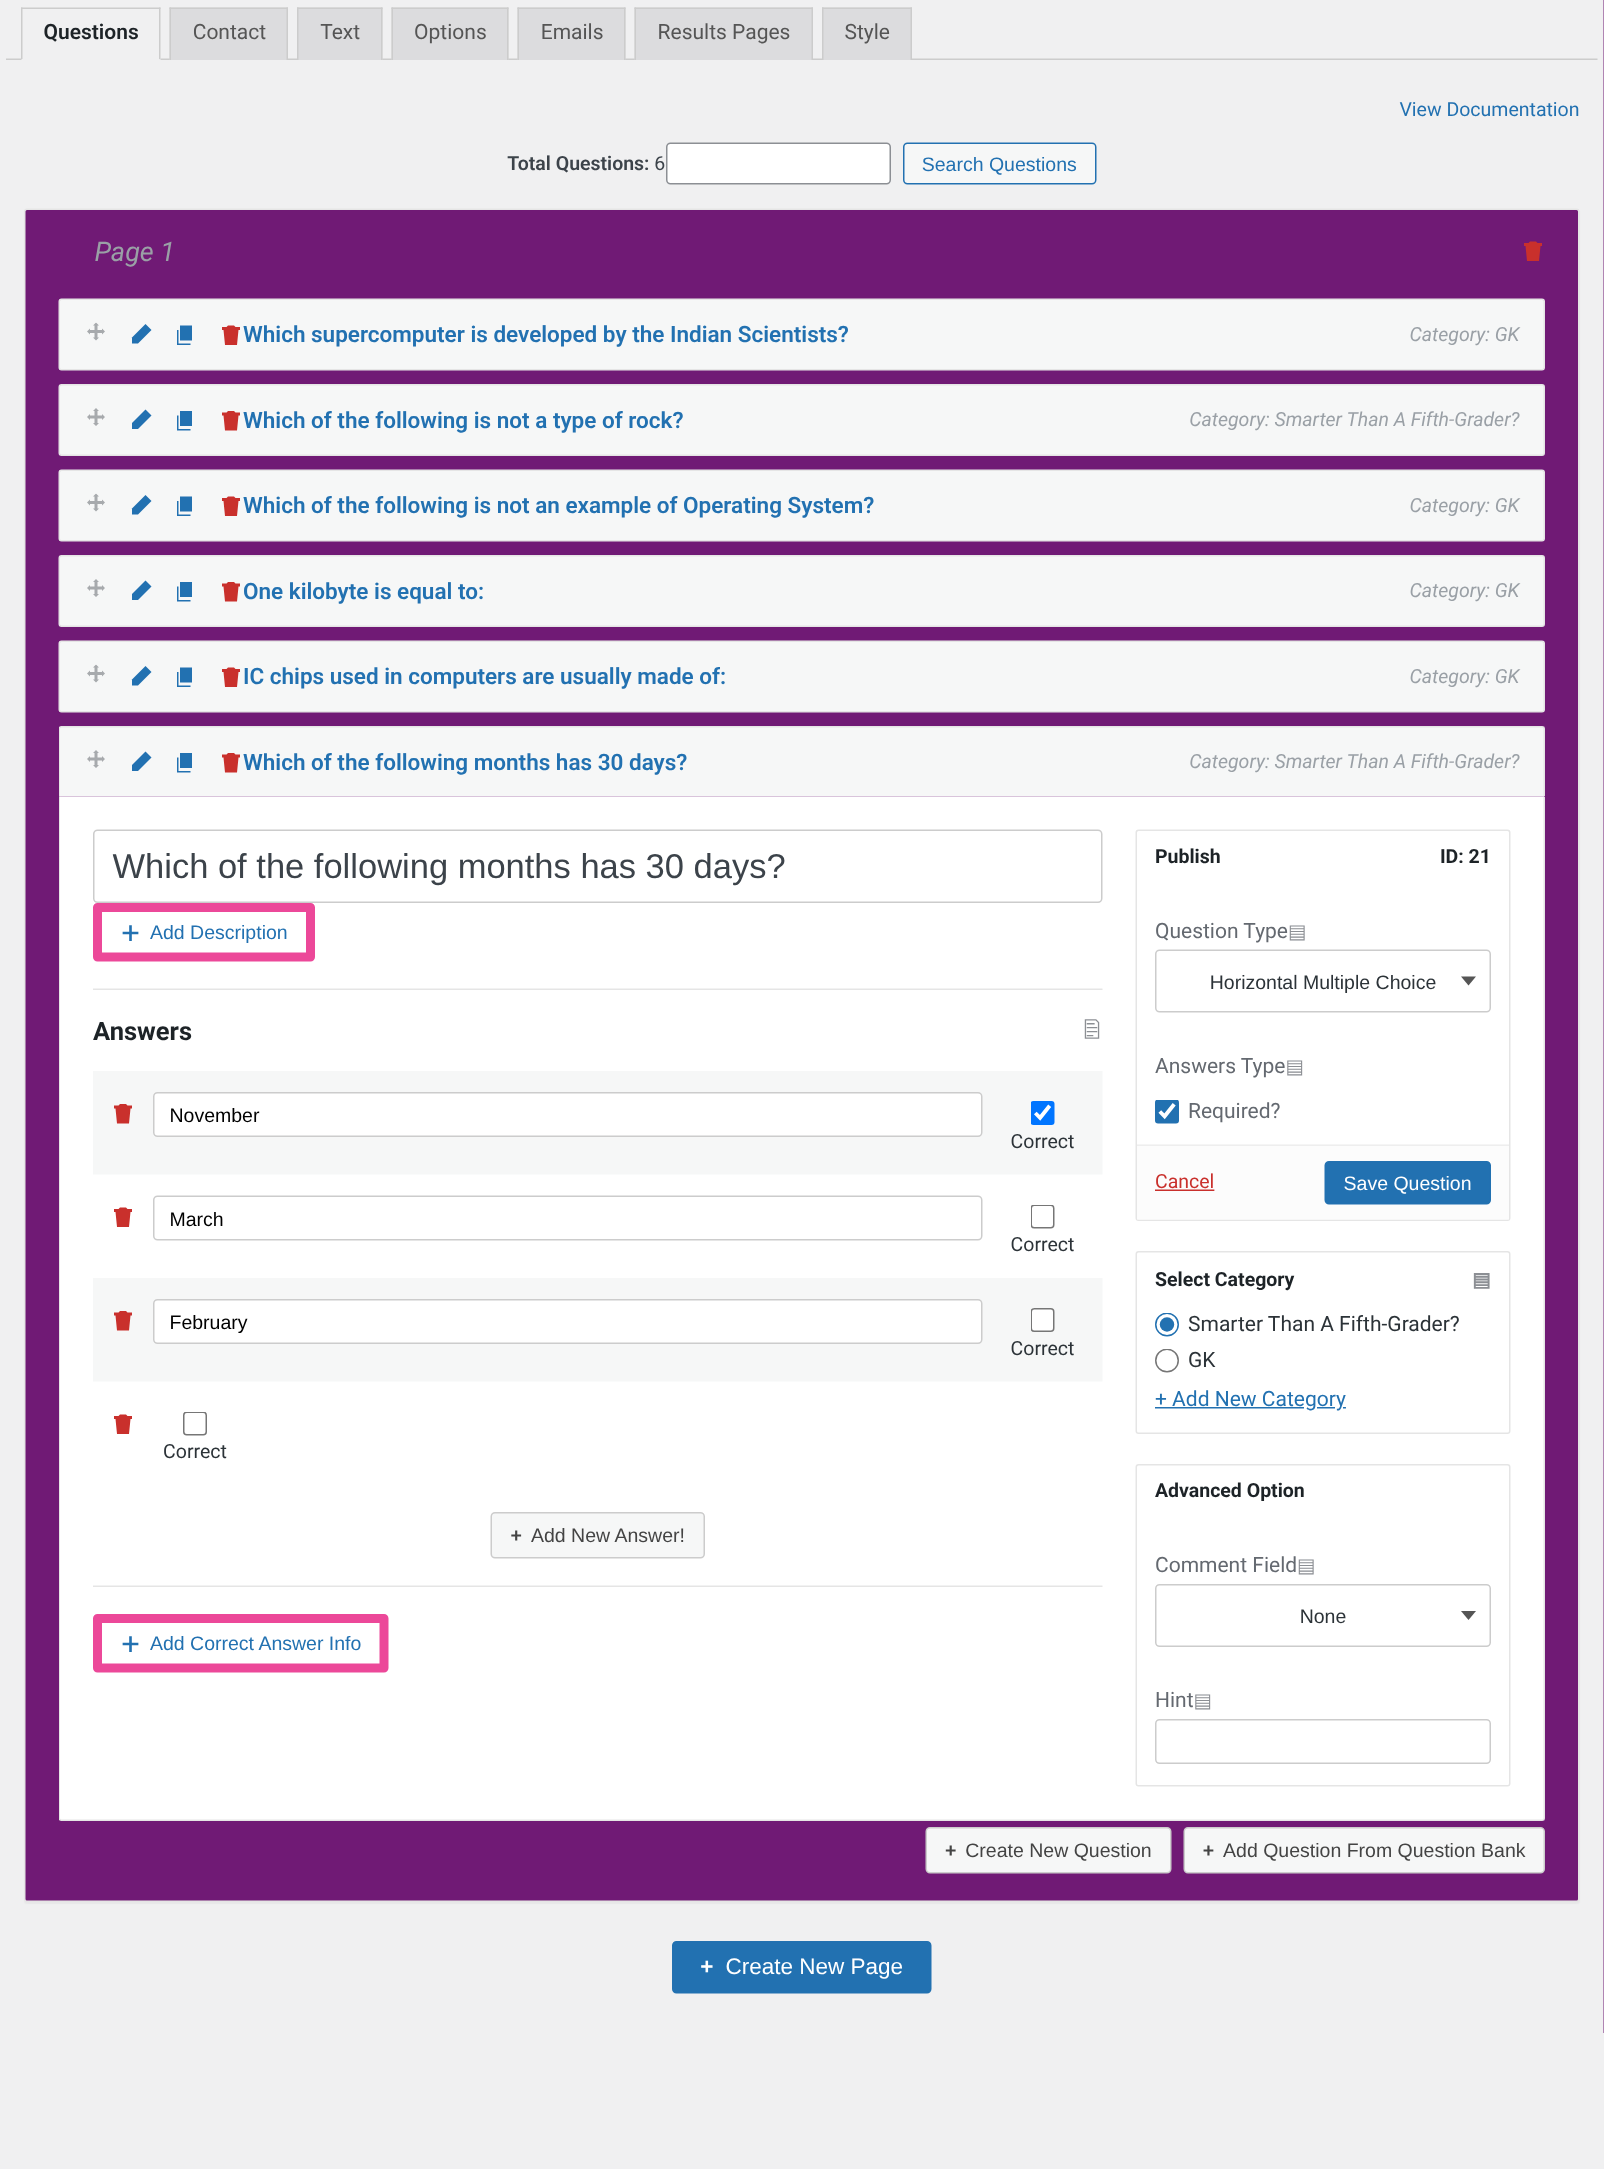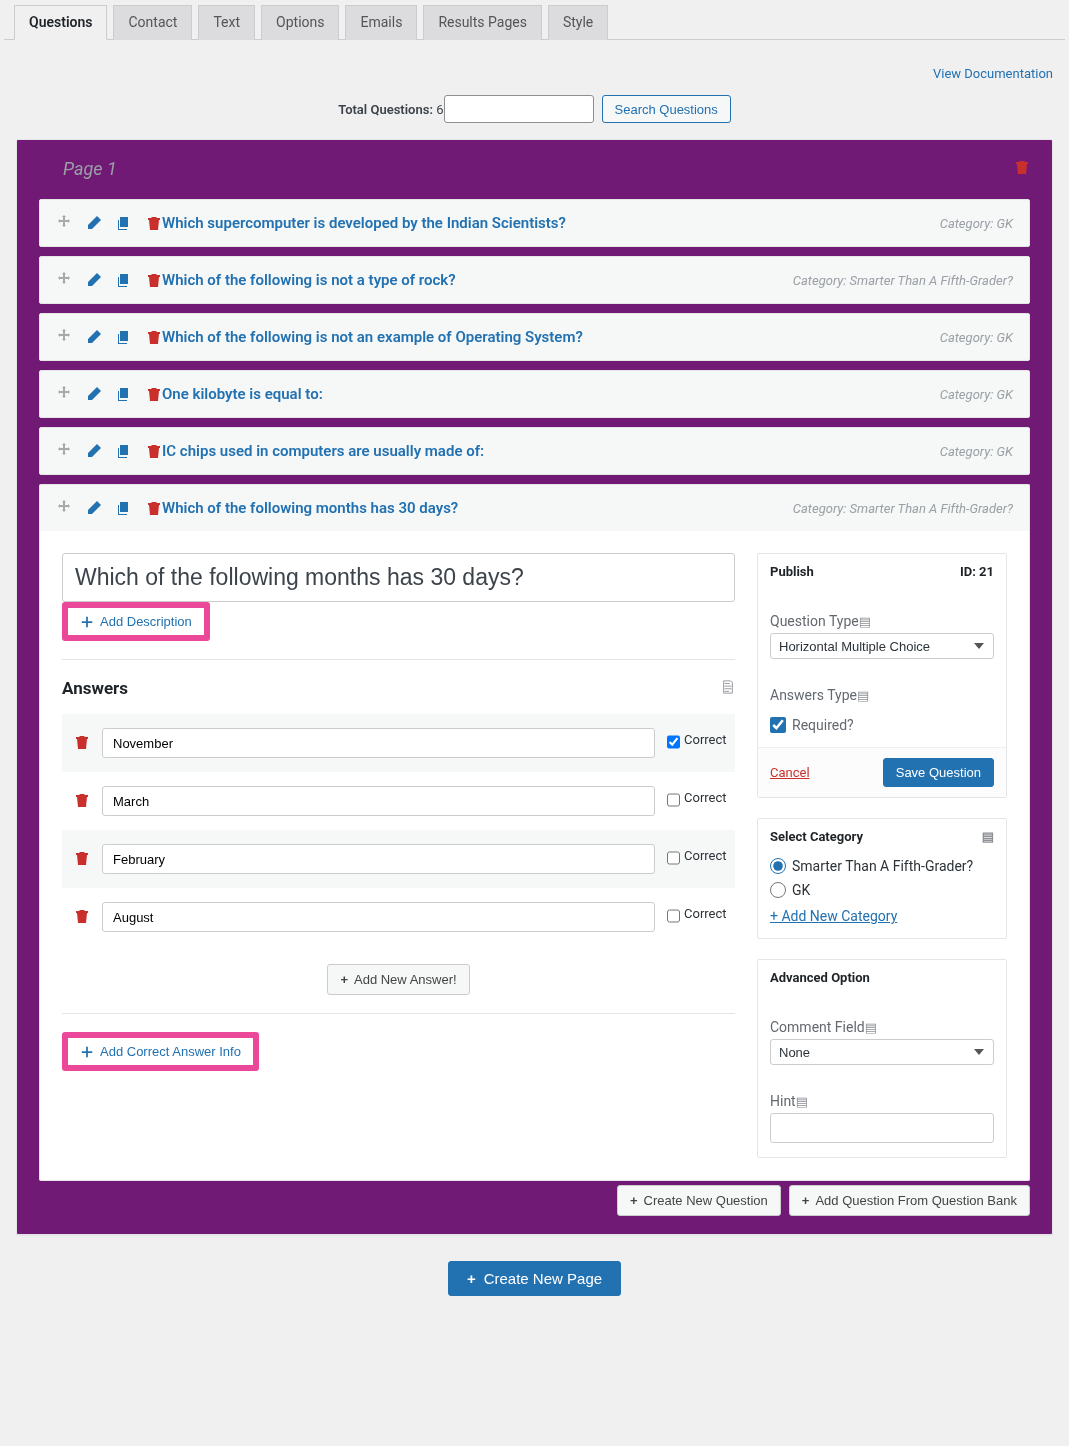--- a/index.html
+++ b/index.html
@@ -49,34 +49,34 @@
 
   .section-row { display: flex; justify-content: space-between; align-items: center; }
   .section-title { font-size: 17px; font-weight: 700; color: #1d2327; }
   .doc-icon { color: #8c8f94; font-size:13px; }
 
   .answers { margin-top: 16px; }
   .ansrow { display: flex; align-items: flex-start; gap: 12px; padding: 14px 12px; }
   .ansrow.alt { background: #f6f7f7; }
   .ansrow .icon-del { margin-top: 6px; }
   .ansinput { flex: 1; height: 30px; border: 1px solid #ccc; border-radius: 3px; padding: 0 10px; font-size: 13px; }
-  .correct-col { display: flex; flex-direction: row; align-items: center; gap: 4px; width: 56px; }
+  .correct-col { display: flex; flex-direction: column; align-items: center; gap: 4px; width: 56px; }
   .correct-col input { width: 16px; height: 16px; margin-top: 6px; }
   .correct-col .lbl { font-size: 13px; color:#2c3338; }
 
   .center { text-align: center; margin: 18px 0 8px; }
   .btn-soft { display: inline-flex; gap: 6px; align-items: center; background: #f6f7f7; border: 1px solid #ccc; padding: 7px 12px; border-radius: 3px; color: #444; font-size: 13px; cursor: pointer; }
 
   .panel { border: 1px solid #e5e5e5; border-radius: 2px; }
   .panel-head { display: flex; justify-content: space-between; align-items: center; padding: 10px 12px 0 12px; font-weight: 700; color: #1d2327; }
   .panel-body { padding: 6px 12px 14px 12px; }
   .panel-foot { display: flex; justify-content: space-between; align-items: center; padding: 10px 12px; border-top: 1px solid #eee; background: #fcfcfc; }
   .id-label { font-size: 13px; font-weight: 700; }
   .field-label { display: flex; align-items: center; font-size: 14px; color: #646970; margin-top: 28px; margin-bottom: 4px; }
-  .select { width: 100%; height: 26px; border: 1px solid #ccc; border-radius: 3px; padding: 0 8px; font-size: 13px; background: #fff; color: #2c3338; position: relative; appearance: none; }
+  .select { width: 100%; height: 42px; border: 1px solid #ccc; border-radius: 3px; padding: 0 8px; font-size: 13px; background: #fff; color: #2c3338; position: relative; appearance: none; text-align: center; }
   .select-wrap { position: relative; }
   .select-wrap::after { content: ""; position: absolute; right: 10px; top: 50%; width: 0; height: 0; border-left: 5px solid transparent; border-right: 5px solid transparent; border-top: 6px solid #555; transform: translateY(-50%); pointer-events:none; }
   .chk-row { display: flex; align-items: center; gap: 6px; margin-top: 14px; color: #646970; font-size: 14px; }
   .chk-row input { width: 16px; height: 16px; accent-color: #2271b1; }
   .link-red { color: #c9302c; font-size: 13px; text-decoration: underline; }
   .btn-primary { background: #2271b1; color: #fff; border: 1px solid #2271b1; border-radius: 3px; padding: 6px 12px; font-size: 13px; cursor: pointer; }
   .radio-list { display: flex; flex-direction: column; gap: 8px; margin-top: 8px; font-size: 14px; color:#2c3338; }
   .radio-list label { display: flex; gap: 6px; align-items: center; }
   .radio-list input { width: 16px; height: 16px; accent-color: #2271b1; }
   .link-blue { color: #2271b1; text-decoration: underline; font-size: 14px; display: inline-block; margin-top: 10px; }
@@ -342,21 +342,20 @@
                   <input type="checkbox" style="">
                   <span class="lbl">Correct</span>
                 </div>
               </div>
               <div class="ansrow">
                 <span class="icon-del">
                   <svg viewBox="0 0 16 16" fill="currentColor">
                     <path d="M3 5h10l-1 10H4L3 5zm3-3h4l1 1h3v2H2V3h3l1-1z"></path>
                   </svg>
                 </span>
-                <input type="text" class="ansinput" value="August" style="">
                 <div class="correct-col">
                   <input type="checkbox" style="">
                   <span class="lbl">Correct</span>
                 </div>
               </div>
             </div>
 
           <div class="center">
             <button class="btn-soft">
                 <span class="plus">+</span>

